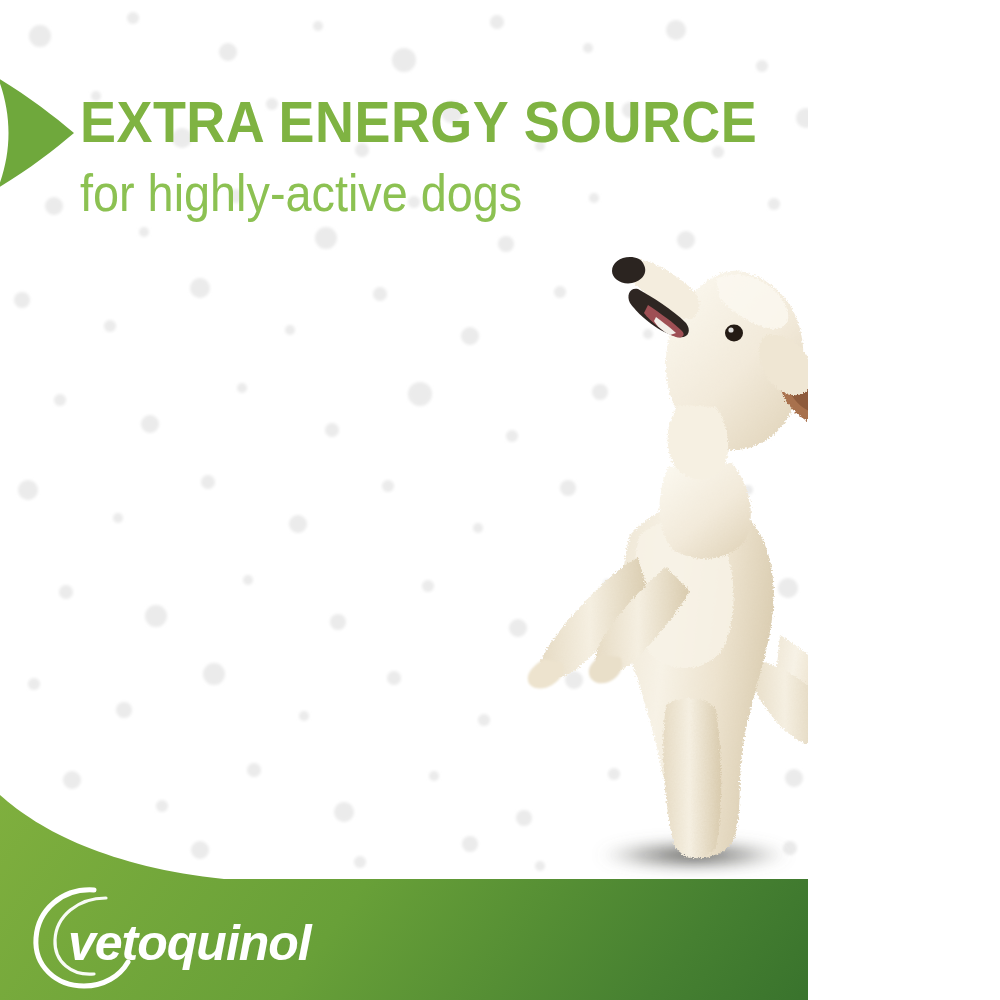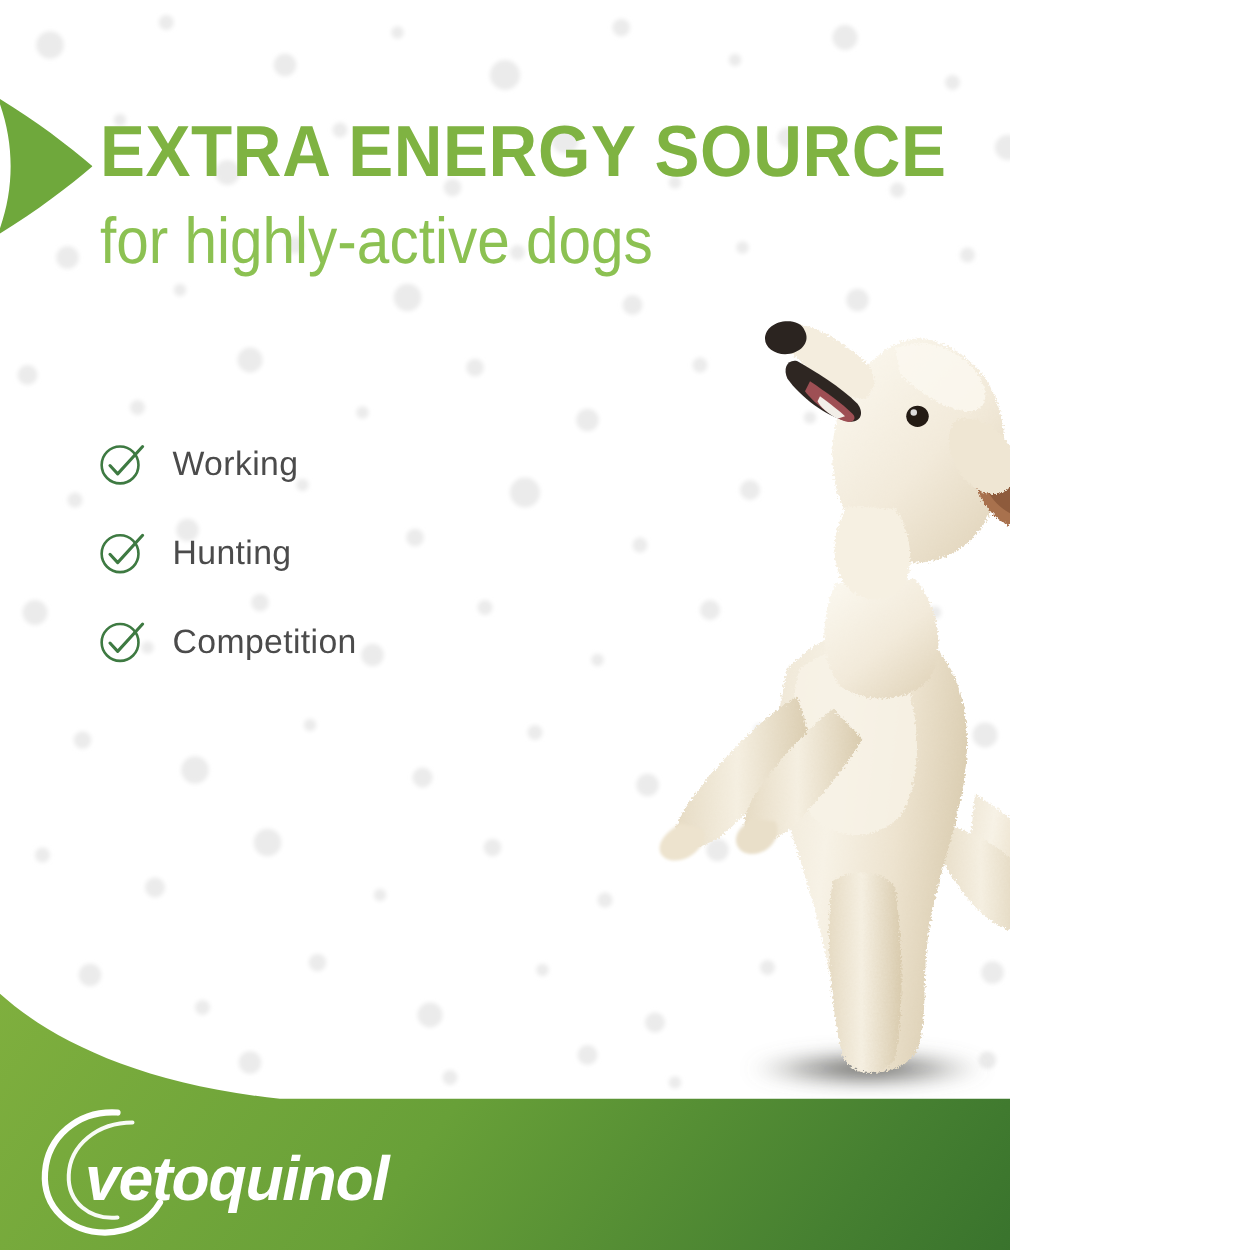--- a/index.html
+++ b/index.html
@@ -256,43 +256,20 @@
 
   <svg class="corner-arrow" viewBox="0 0 76 110" aria-hidden="true">
     <path d="M0 0 C 30 18, 56 38, 76 55 C 56 72, 30 92, 0 110 C 14 74, 14 36, 0 0 Z" fill="#6FA83C"></path>
   </svg>
 
   <div class="headline-block">
     <h1 class="headline">EXTRA ENERGY SOURCE</h1>
     <h2 class="subheadline">for highly-active dogs</h2>
   </div>
 
-  <ul class="bullets">
-    <li class="bullet-row">
-      <svg class="check-icon" viewBox="0 0 40 40" aria-hidden="true">
-        <circle cx="19" cy="21" r="15.5" fill="none" stroke="#3E7A42" stroke-width="2.2"></circle>
-        <path d="M10.5 21.5 L17 28.5 L38 5.5" fill="none" stroke="#3E7A42" stroke-width="2.6" stroke-linecap="round" stroke-linejoin="round"></path>
-      </svg>
-      <span class="bullet-label">Working</span>
-    </li>
-    <li class="bullet-row">
-      <svg class="check-icon" viewBox="0 0 40 40" aria-hidden="true">
-        <circle cx="19" cy="21" r="15.5" fill="none" stroke="#3E7A42" stroke-width="2.2"></circle>
-        <path d="M10.5 21.5 L17 28.5 L38 5.5" fill="none" stroke="#3E7A42" stroke-width="2.6" stroke-linecap="round" stroke-linejoin="round"></path>
-      </svg>
-      <span class="bullet-label">Hunting</span>
-    </li>
-    <li class="bullet-row">
-      <svg class="check-icon" viewBox="0 0 40 40" aria-hidden="true">
-        <circle cx="19" cy="21" r="15.5" fill="none" stroke="#3E7A42" stroke-width="2.2"></circle>
-        <path d="M10.5 21.5 L17 28.5 L38 5.5" fill="none" stroke="#3E7A42" stroke-width="2.6" stroke-linecap="round" stroke-linejoin="round"></path>
-      </svg>
-      <span class="bullet-label">Competition</span>
-    </li>
-  </ul>
 
   <svg class="dog-wrap" viewBox="0 0 420 680" aria-hidden="true">
     <defs>
       <linearGradient id="furBody" x1="0" y1="0" x2="1" y2="0.25">
         <stop offset="0%" stop-color="#EFE7D6"></stop>
         <stop offset="35%" stop-color="#F7F2E6"></stop>
         <stop offset="70%" stop-color="#EDE3CF"></stop>
         <stop offset="100%" stop-color="#DCCFB4"></stop>
       </linearGradient>
       <linearGradient id="furHead" x1="0.1" y1="0" x2="0.9" y2="1">

